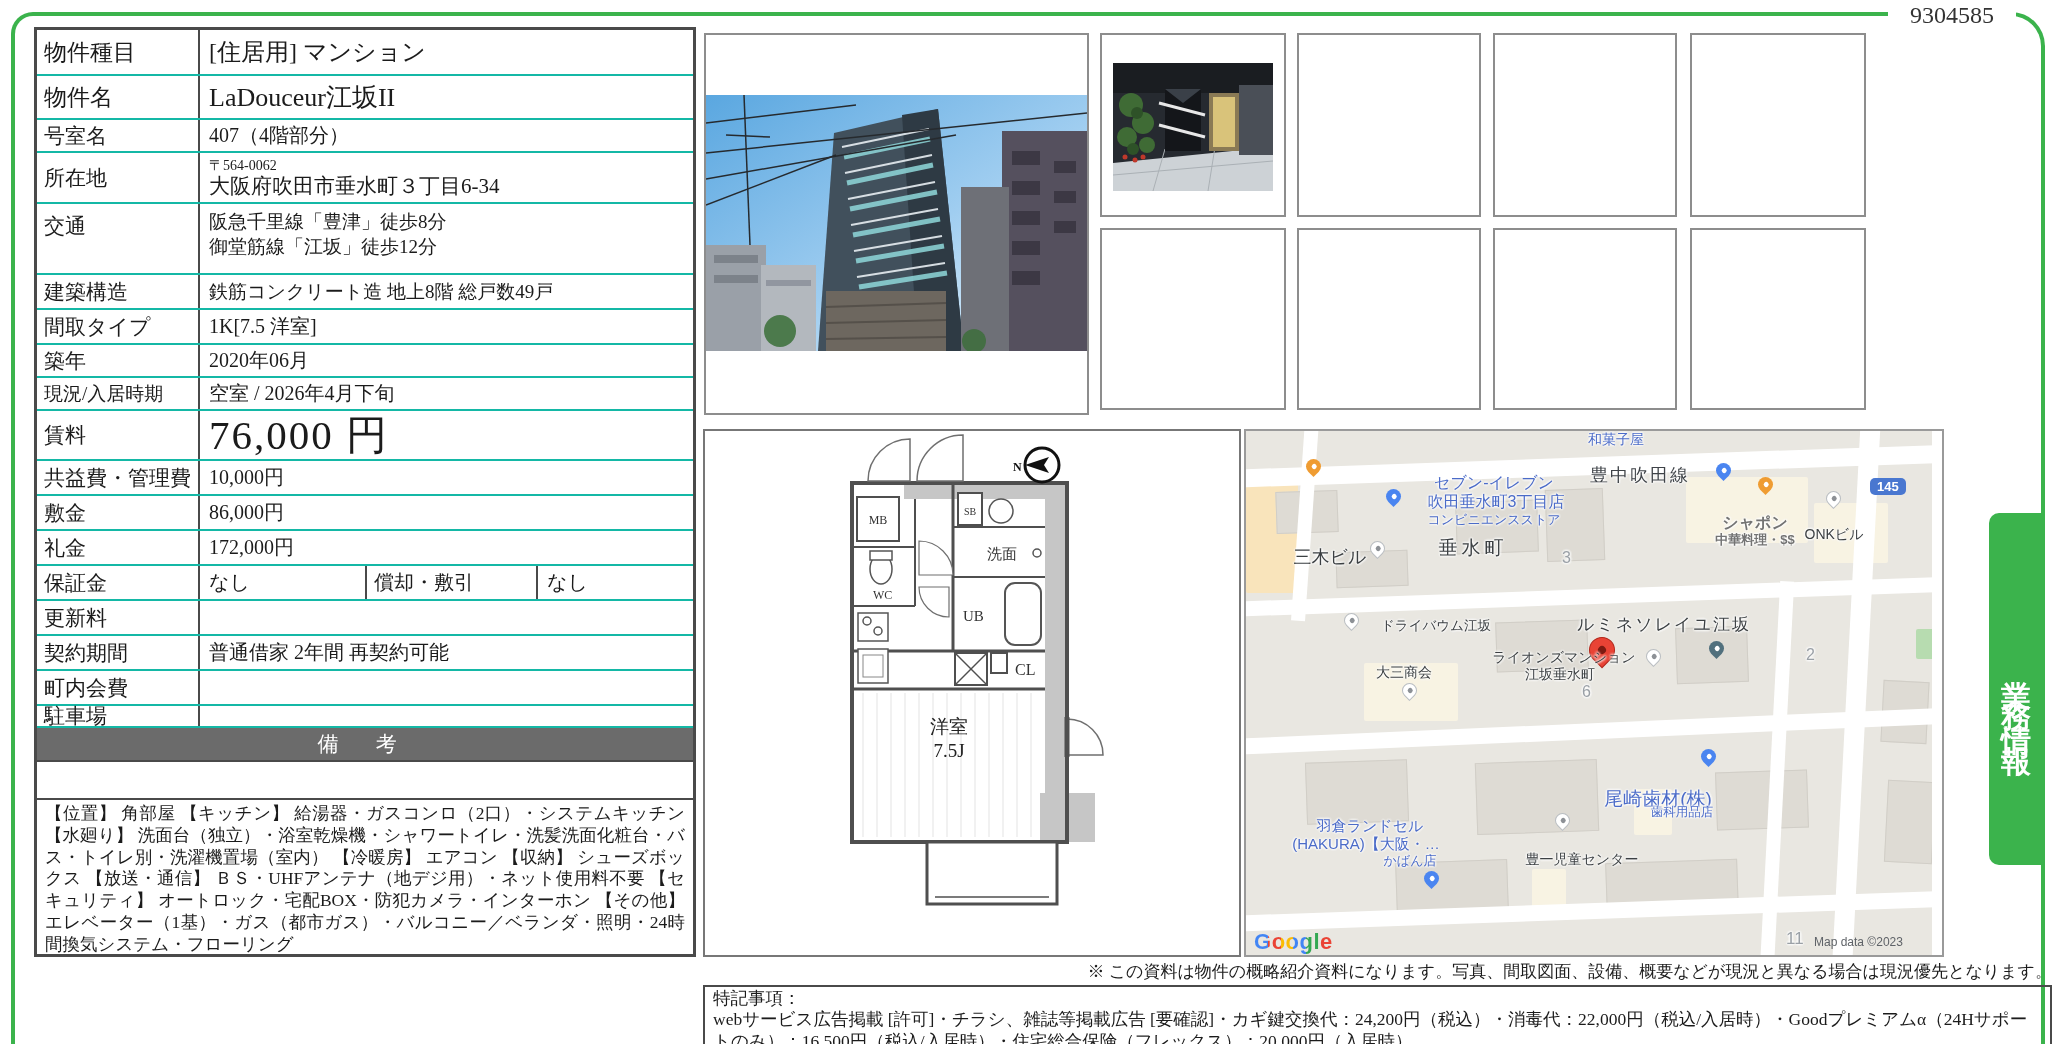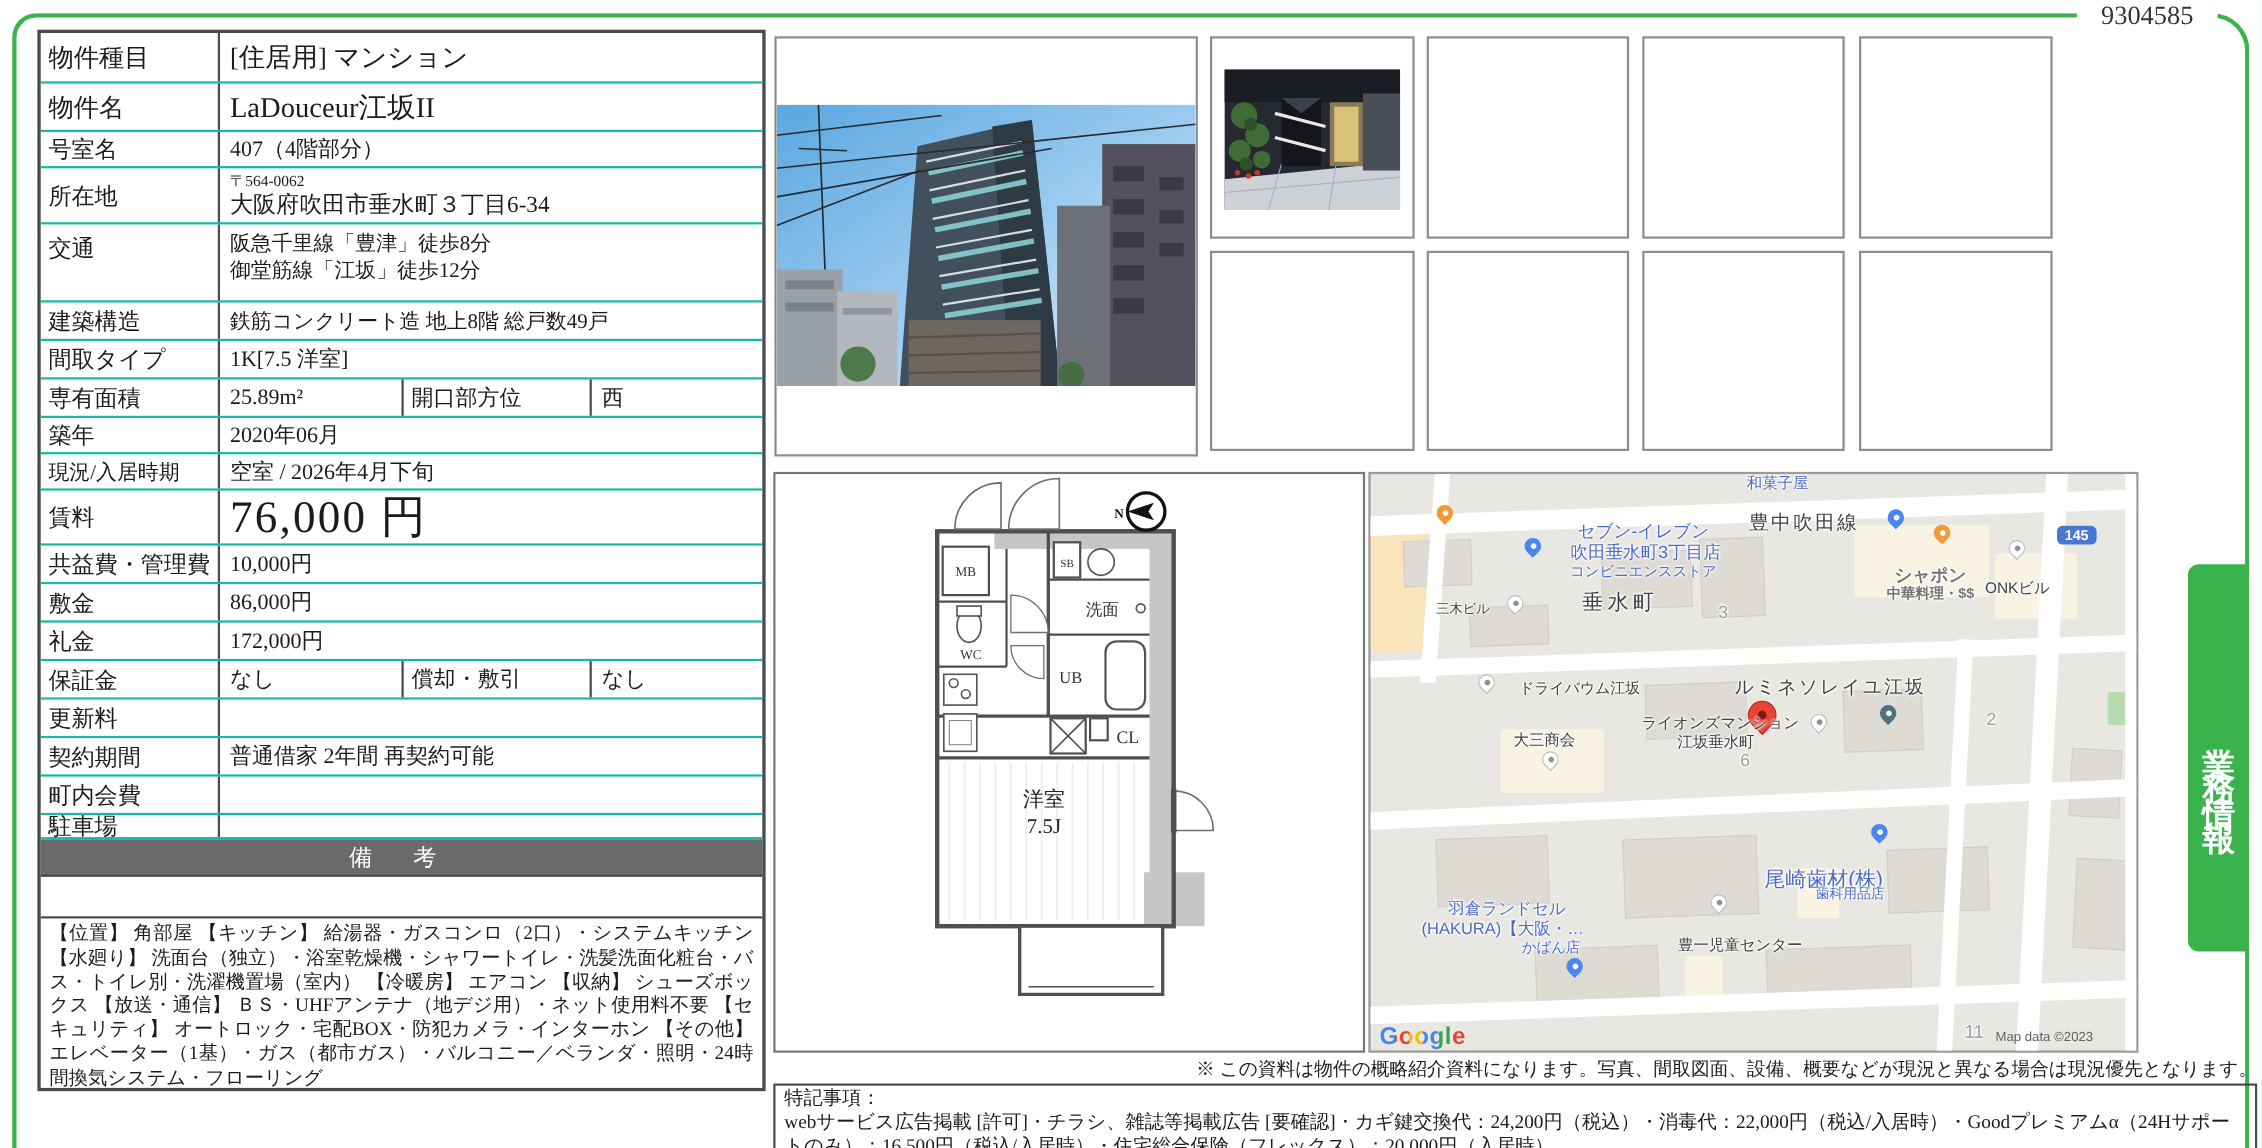--- a/index.html
+++ b/index.html
@@ -117,26 +117,20 @@
         </div>
     </div>
     <div class="row" style="height:35px">
       <div class="cl">建築構造</div>
       <div class="cv" style="font-size:19px">鉄筋コンクリート造 地上8階 総戸数49戸</div>
     </div>
     <div class="row" style="height:35px">
       <div class="cl">間取タイプ</div>
       <div class="cv">1K[7.5 洋室]</div>
     </div>
-    <div class="row" style="height:35px">
-      <div class="cl">専有面積</div>
-      <div class="cv">25.89m²</div>
-      <div class="cv2l">開口部方位</div>
-      <div class="cv2">西</div>
-    </div>
     <div class="row" style="height:33px">
       <div class="cl">築年</div>
       <div class="cv">2020年06月</div>
     </div>
     <div class="row" style="height:33px">
       <div class="cl" style="font-size:19px">現況/入居時期</div>
       <div class="cv">空室 /  2026年4月下旬</div>
     </div>
     <div class="row" style="height:50px">
       <div class="cl">賃料</div>
@@ -431,21 +425,21 @@
 
     <div class="mlabel mblue mcenter" style="left:370px;top:0px;font-size:14px;">和菓子屋</div>
     <div class="mlabel mcenter" style="left:394px;top:32px;font-size:18px;color:#3f4348;letter-spacing:2px;">豊中吹田線</div>
     <div class="mlabel mblue mcenter" style="left:248px;top:42px;font-size:16px;">セブン-イレブン</div>
     <div class="mlabel mblue mcenter" style="left:250px;top:61px;font-size:16px;">吹田垂水町3丁目店</div>
     <div class="mlabel mblue mcenter" style="left:248px;top:80px;font-size:13px;">コンビニエンスストア</div>
     <div class="mlabel morange mcenter" style="left:509px;top:82px;font-size:16px;">シャポン</div>
     <div class="mlabel morange mcenter" style="left:509px;top:100px;font-size:13px;">中華料理・$$</div>
     <div class="mlabel mcenter" style="left:588px;top:95px;font-size:14px;">ONKビル</div>
     <span class="badge" style="left:624px;top:47px;">145</span>
-    <div class="mlabel mcenter" style="left:84px;top:114px;font-size:12px;">三木ビル</div>
+    <div class="mlabel mcenter" style="left:84px;top:114px;font-size:18px;">三木ビル</div>
     <div class="mlabel mcenter" style="left:227px;top:104px;font-size:19px;letter-spacing:4px;">垂水町</div>
     <div class="mlabel mgray" style="left:316px;top:118px;font-size:16px;">3</div>
     <div class="mlabel mcenter" style="left:190px;top:186px;font-size:13.5px;">ドライバウム江坂</div>
     <div class="mlabel mcenter" style="left:418px;top:182px;font-size:17px;letter-spacing:2px;">ルミネソレイユ江坂</div>
     <div class="mlabel mcenter" style="left:318px;top:218px;font-size:14px;">ライオンズマンション</div>
     <div class="mlabel mcenter" style="left:314px;top:235px;font-size:14px;">江坂垂水町</div>
     <div class="mlabel mcenter" style="left:158px;top:233px;font-size:14px;">大三商会</div>
     <div class="mlabel mgray" style="left:560px;top:215px;font-size:16px;">2</div>
     <div class="mlabel mgray" style="left:336px;top:252px;font-size:16px;">6</div>
     <div class="mlabel mblue mcenter" style="left:412px;top:355px;font-size:19px;">尾崎歯材(株)</div>

